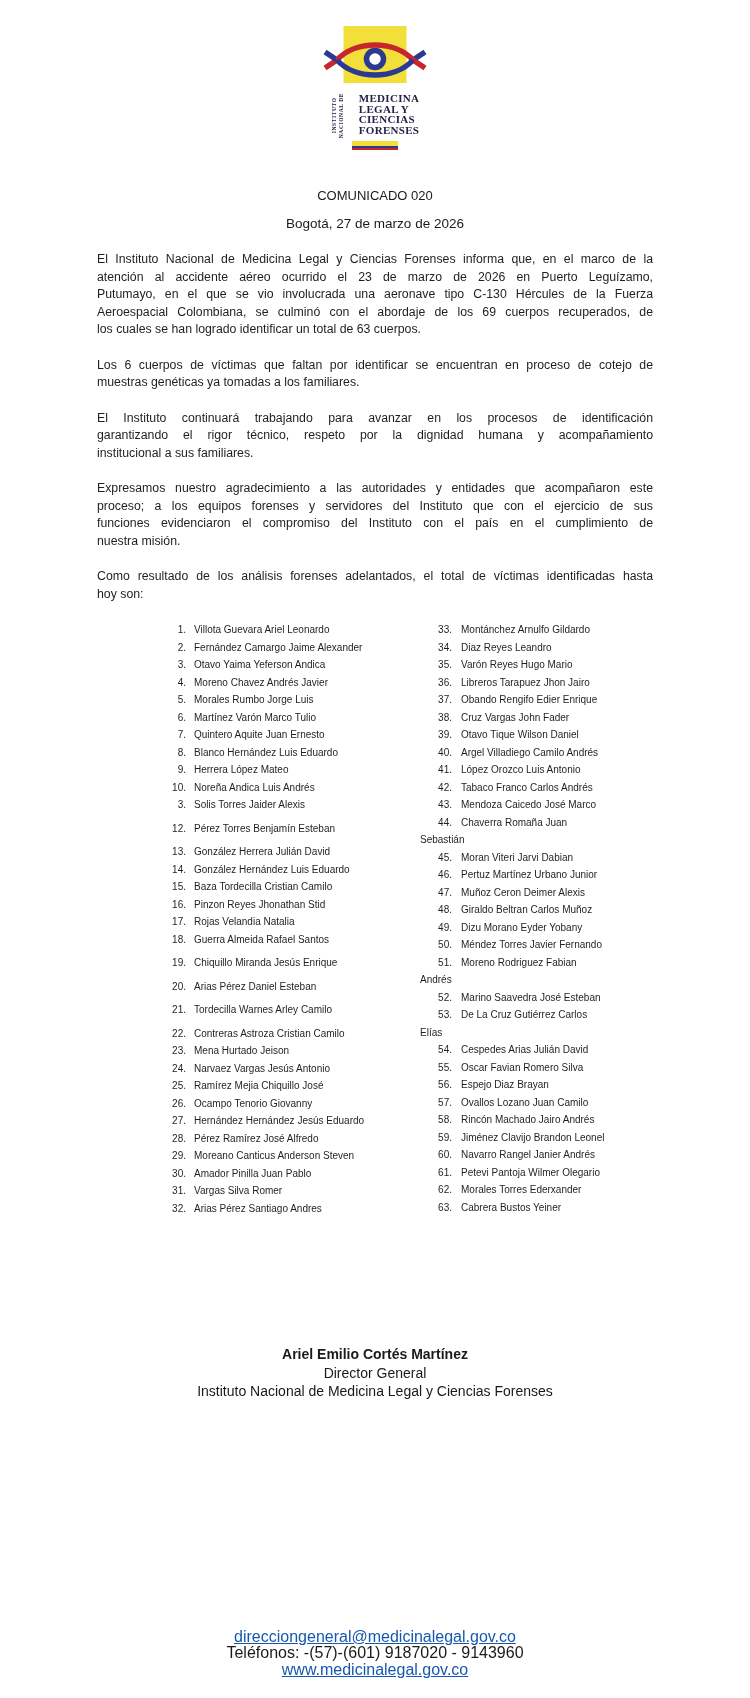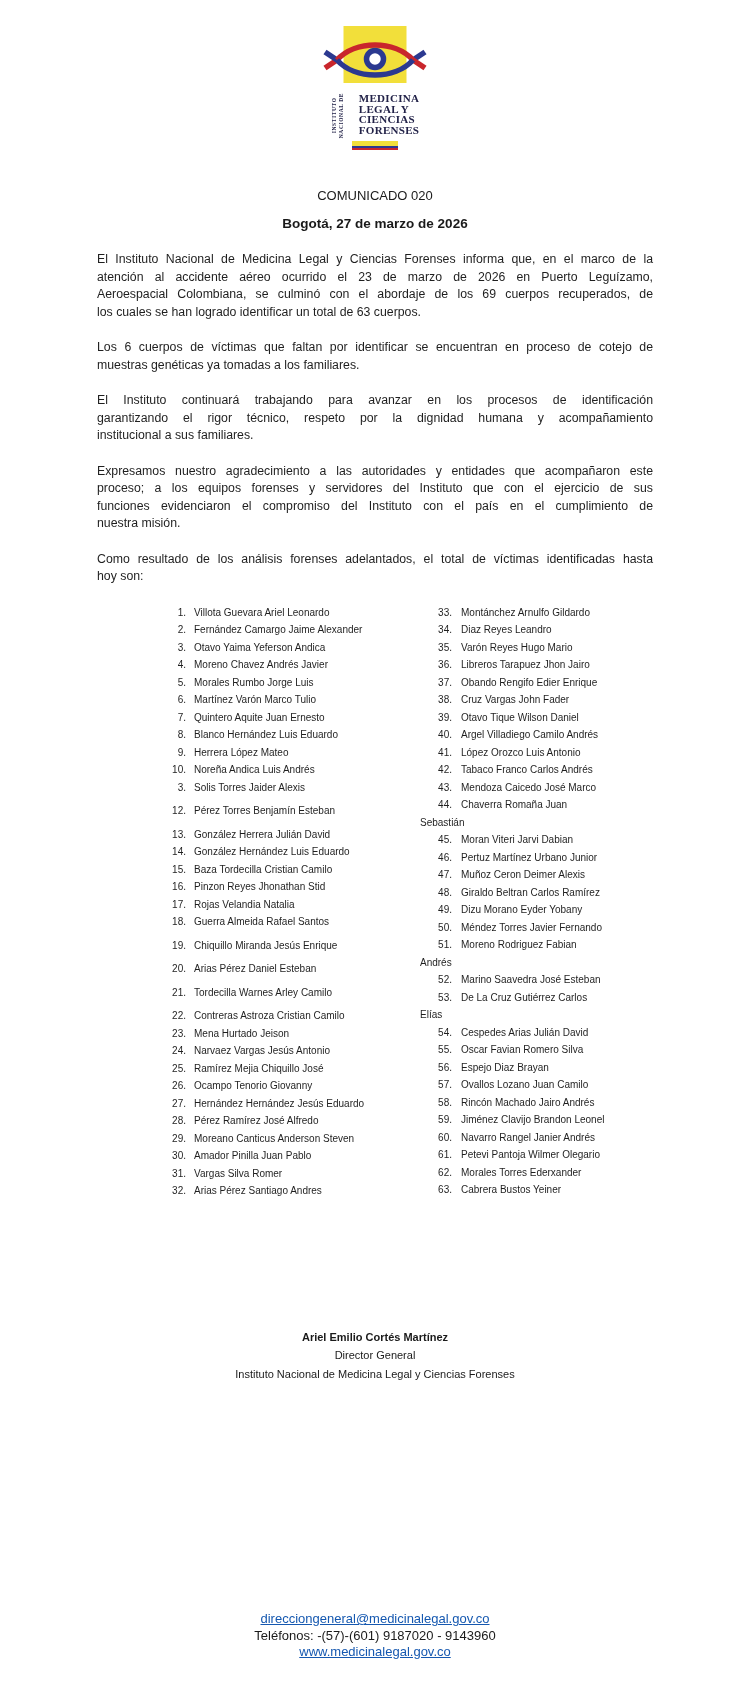--- a/index.html
+++ b/index.html
@@ -20,45 +20,45 @@
   .logo-wordmark{
     font-family:"Liberation Serif", serif;font-weight:700;font-size:11px;
     line-height:10.6px;letter-spacing:.3px;color:#232349;text-align:left;
   }
   .logo-flag{width:46px;height:9px;margin:3px auto 0;display:flex;flex-direction:column;}
   .logo-flag .fy{height:50%;background:#F2DF3A;}
   .logo-flag .fb{height:25%;background:#2B3990;}
   .logo-flag .fr{height:25%;background:#C9262C;}
   
   .doc-title{margin:38px 0 0;text-align:center;font-size:13px;font-weight:400;color:#1a1a1a;}
-  .doc-date{margin:13px 0 0;text-align:center;font-size:13.5px;font-weight:700;color:#1a1a1a;}
+  .doc-date{margin:13px 0 0;text-align:center;font-size:13.5px;font-weight:400;color:#1a1a1a;}
   
   .content{margin:20px 97px 0;font-size:12.3px;line-height:17.5px;color:#1f1f1f;}
   .para{margin:14px 0 18px;}
   .pline{text-align:justify;text-align-last:justify;}
   .pline:last-child{text-align-last:left;}
   
   .victims{display:flex;margin:18px 0 0 156px;width:494px;font-size:10px;line-height:17.5px;color:#1f1f1f;}
   .vcol-left{width:264px;}
   .vcol-right{width:230px;}
   .victim{}
   .vnum{display:inline-block;text-align:right;}
   .vcol-left .vnum{width:30px;margin-right:8px;}
   .vcol-right .vnum{width:32px;margin-right:9px;}
   .vcol-left .victim:nth-child(12),
   .vcol-left .victim:nth-child(13),
   .vcol-left .victim:nth-child(19),
   .vcol-left .victim:nth-child(20),
   .vcol-left .victim:nth-child(21),
   .vcol-left .victim:nth-child(22){margin-top:6px;}
   
-  .signature{margin-top:128px;text-align:center;font-size:11px;line-height:18.5px;color:#1a1a1a;}
+  .signature{margin-top:128px;text-align:center;font-size:14px;line-height:18.5px;color:#1a1a1a;}
   .sig-name{font-weight:700;}
   
-  .footer{margin-top:228px;text-align:center;font-size:13px;line-height:16.5px;color:#1a1a1a;}
+  .footer{margin-top:228px;text-align:center;font-size:16px;line-height:16.5px;color:#1a1a1a;}
   .footer a{color:#1558b0;text-decoration:underline;display:block;cursor:pointer;}
 </style>
 </head>
 <body>
 
 <div class="logo">
   <svg width="104" height="60" viewBox="0 0 104 60" aria-hidden="true">
     <rect x="20.5" y="0" width="63" height="57" fill="#F2DF3A"></rect>
 
     <path d="M14,34 L2,42" stroke="#C9262C" stroke-width="5.5" fill="none"></path>
@@ -90,20 +90,21 @@
   </div>
 </div>
 
 <div class="doc-title">COMUNICADO 020</div>
 <div class="doc-date">Bogotá, 27 de marzo de 2026</div>
 
 <div class="content" id="content">
     <div class="para">
       <div class="pline">El Instituto Nacional de Medicina Legal y Ciencias Forenses informa que, en el marco de la</div>
       <div class="pline">atención al accidente aéreo ocurrido el 23 de marzo de 2026 en Puerto Leguízamo,</div>
+      <div class="pline">Putumayo, en el que se vio involucrada una aeronave tipo C-130 Hércules de la Fuerza</div>
       <div class="pline">Aeroespacial Colombiana, se culminó con el abordaje de los 69 cuerpos recuperados, de</div>
       <div class="pline">los cuales se han logrado identificar un total de 63 cuerpos.</div>
     </div>
     <div class="para">
       <div class="pline">Los 6 cuerpos de víctimas que faltan por identificar se encuentran en proceso de cotejo de</div>
       <div class="pline">muestras genéticas ya tomadas a los familiares.</div>
     </div>
     <div class="para">
       <div class="pline">El Instituto continuará trabajando para avanzar en los procesos de identificación</div>
       <div class="pline">garantizando el rigor técnico, respeto por la dignidad humana y acompañamiento</div>
@@ -165,21 +166,21 @@
       <div class="victim"><span class="vnum">38.</span><span class="vname">Cruz Vargas John Fader</span></div>
       <div class="victim"><span class="vnum">39.</span><span class="vname">Otavo Tique Wilson Daniel</span></div>
       <div class="victim"><span class="vnum">40.</span><span class="vname">Argel Villadiego Camilo Andrés</span></div>
       <div class="victim"><span class="vnum">41.</span><span class="vname">López Orozco Luis Antonio</span></div>
       <div class="victim"><span class="vnum">42.</span><span class="vname">Tabaco Franco Carlos Andrés</span></div>
       <div class="victim"><span class="vnum">43.</span><span class="vname">Mendoza Caicedo José Marco</span></div>
       <div class="victim"><span class="vnum">44.</span><span class="vname">Chaverra Romaña Juan</span><br>Sebastián</div>
       <div class="victim"><span class="vnum">45.</span><span class="vname">Moran Viteri Jarvi Dabian</span></div>
       <div class="victim"><span class="vnum">46.</span><span class="vname">Pertuz Martínez Urbano Junior</span></div>
       <div class="victim"><span class="vnum">47.</span><span class="vname">Muñoz Ceron Deimer Alexis</span></div>
-      <div class="victim"><span class="vnum">48.</span><span class="vname">Giraldo Beltran Carlos Ramírez</span></div>
+      <div class="victim"><span class="vnum">48.</span><span class="vname">Giraldo Beltran Carlos Muñoz</span></div>
       <div class="victim"><span class="vnum">49.</span><span class="vname">Dizu Morano Eyder Yobany</span></div>
       <div class="victim"><span class="vnum">50.</span><span class="vname">Méndez Torres Javier Fernando</span></div>
       <div class="victim"><span class="vnum">51.</span><span class="vname">Moreno Rodriguez Fabian</span><br>Andrés</div>
       <div class="victim"><span class="vnum">52.</span><span class="vname">Marino Saavedra José Esteban</span></div>
       <div class="victim"><span class="vnum">53.</span><span class="vname">De La Cruz Gutiérrez Carlos</span><br>Elías</div>
       <div class="victim"><span class="vnum">54.</span><span class="vname">Cespedes Arias Julián David</span></div>
       <div class="victim"><span class="vnum">55.</span><span class="vname">Oscar Favian Romero Silva</span></div>
       <div class="victim"><span class="vnum">56.</span><span class="vname">Espejo Diaz Brayan</span></div>
       <div class="victim"><span class="vnum">57.</span><span class="vname">Ovallos Lozano Juan Camilo</span></div>
       <div class="victim"><span class="vnum">58.</span><span class="vname">Rincón Machado Jairo Andrés</span></div>

